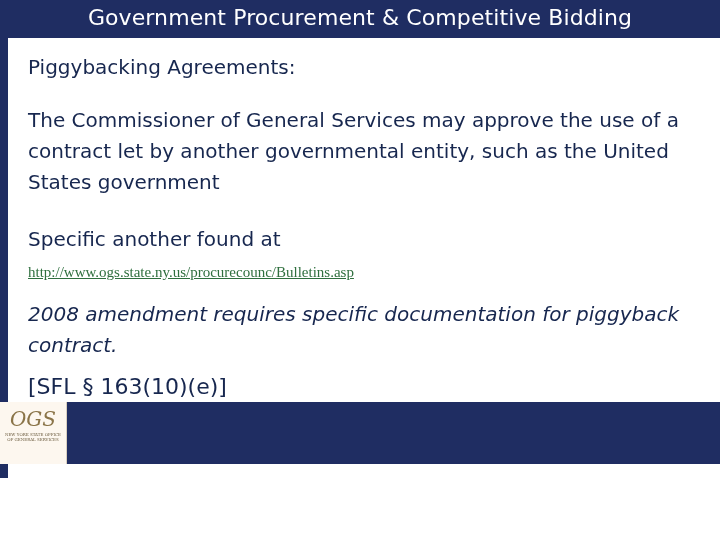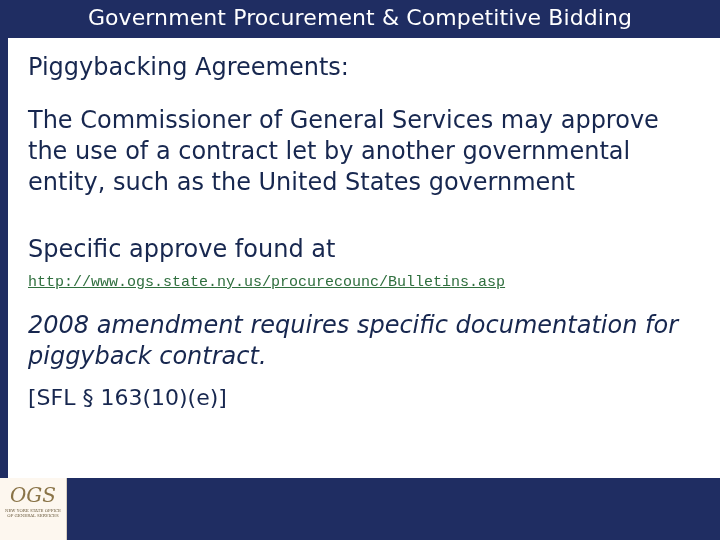--- a/index.html
+++ b/index.html
@@ -9,21 +9,21 @@
   body {
     width: 720px;
     height: 540px;
     background: #ffffff;
     font-family: "DejaVu Sans", sans-serif;
     overflow: hidden;
   }
   .slide {
     position: relative;
     width: 720px;
-    height: 540px;
+    height: 464px;
     background: #ffffff;
     box-sizing: border-box;
   }
   
   .title-bar {
     position: absolute;
     left: 0;
     top: 0;
     width: 720px;
     height: 38px;
@@ -92,42 +92,42 @@
   }
   
   .content {
     position: absolute;
     left: 28px;
     top: 52px;
     width: 666px;
   }
   .para {
     color: #17274f;
-    font-size: 24px;
+    font-size: 20px;
     line-height: 31px;
     margin: 0 0 16px 0;
     font-family: "DejaVu Sans", sans-serif;
   }
   .p-heading {
     margin-bottom: 22px;
   }
   .p-body {
-    margin-bottom: 36px;
+    margin-bottom: 26px;
   }
   .p-process {
     margin-bottom: 6px;
   }
   .link {
     color: #2f6f3e;
     font-size: 15px;
     line-height: 22px;
     text-decoration: underline;
     display: inline-block;
     margin: 0 0 16px 0;
-    font-family: Liberation Mono, monospace;
+    font-family: Liberation Serif, serif;
     cursor: pointer;
   }
   .p-italic {
     font-style: italic;
     margin-bottom: 10px;
   }
   .p-cite {
     font-size: 22px;
     margin-bottom: 0;
   }
@@ -138,21 +138,21 @@
 <div class="slide">
 
   <div class="title-bar"></div>
   <div class="title-text">Government Procurement &amp; Competitive Bidding</div>
 
   <div class="left-stripe"></div>
 
   <div class="content">
     <p class="para p-heading">Piggybacking Agreements:</p>
     <p class="para p-body">The Commissioner of General Services may approve the use of a contract let by another governmental entity, such as the United States government</p>
-    <p class="para p-process">Specific approve found at</p>
+    <p class="para p-process">Specific another found at</p>
     <a class="link">http://www.ogs.state.ny.us/procurecounc/Bulletins.asp</a>
     <p class="para p-italic">2008 amendment requires specific documentation for piggyback contract.</p>
     <p class="para p-cite">[SFL § 163(10)(e)]</p>
   </div>
 
   <div class="bottom-bar"></div>
 
   <div class="logo-box">
     <div class="logo-inner">
       <svg width="66" height="34" viewBox="0 0 66 34">

